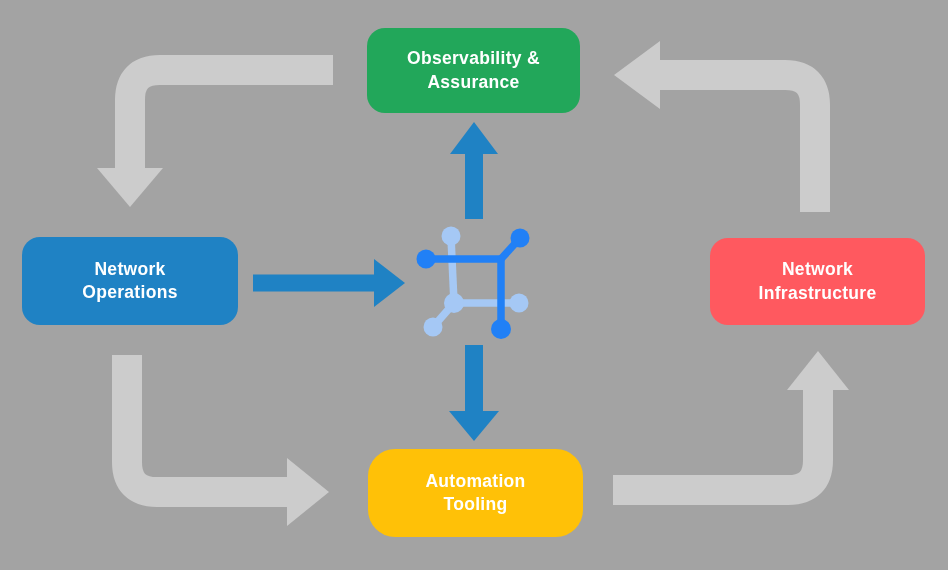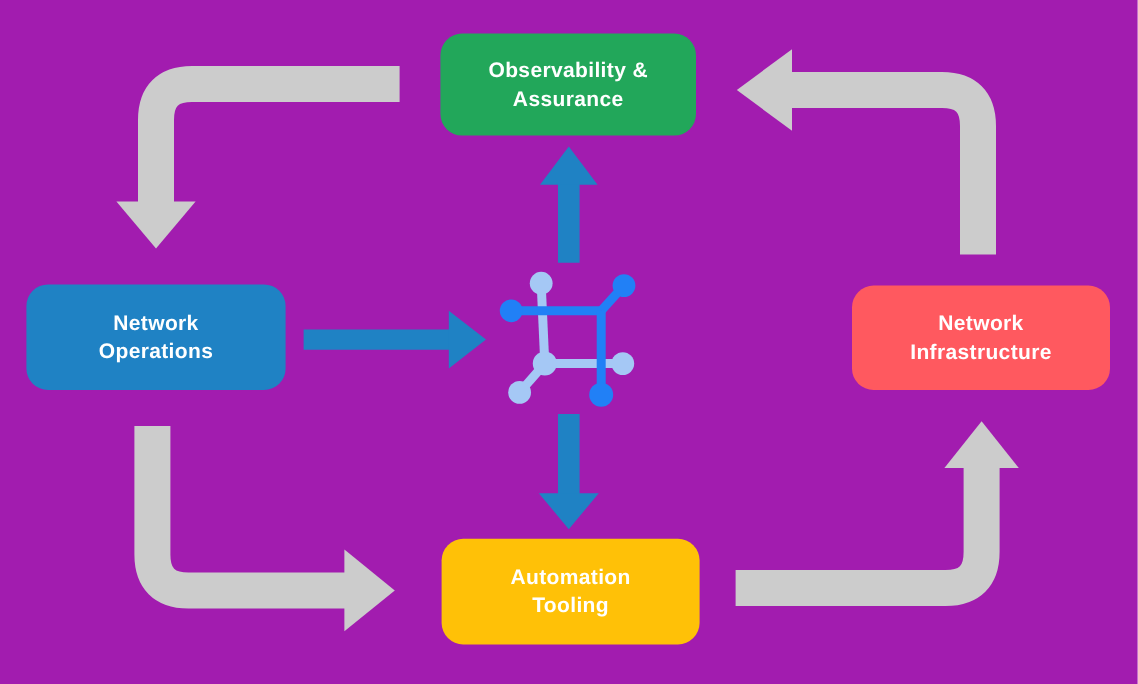--- a/index.html
+++ b/index.html
@@ -49,21 +49,21 @@
     position: absolute;
     left: 415px;
     top: 225px;
     width: 120px;
     height: 120px;
   }
 </style>
 </head>
 <body>
 
-<div class="canvas" style="background-color: #a21caf; color: rgb(255, 255, 255);">
+<div class="canvas" style="background-color: #a3a3a3; color: rgb(255, 255, 255);">
 
   <svg class="overlay" viewBox="0 0 948 570">
 
     <g>
       <path d="M 333 70 H 160 Q 130 70 130 100 V 170" fill="none" stroke-width="30" style="stroke: rgb(204, 204, 204);"></path>
       <polygon points="97,168 163,168 130,207" style="fill: rgb(204, 204, 204);"></polygon>
     </g>
 
     <g>
       <path d="M 815 212 V 105 Q 815 75 785 75 H 658" fill="none" stroke-width="30" style="stroke: rgb(204, 204, 204);"></path>
@@ -104,21 +104,21 @@
   <div class="node" id="node-operations" style="background-color: rgb(31, 130, 196);">
     <span class="node-label">Network
 Operations</span>
   </div>
 
   <div class="node" id="node-infrastructure" style="background-color: rgb(255, 89, 95);">
     <span class="node-label">Network
 Infrastructure</span>
   </div>
 
-  <div class="node" id="node-automation" style="background-color: rgb(255, 193, 7);">
+  <div class="node" id="node-automation" style="background-color: rgb(255, 193, 7); border-radius: 27px;">
     <span class="node-label">Automation
 Tooling</span>
   </div>
 
   <svg class="center-icon" viewBox="0 0 120 120">
 
     <g fill="none" stroke-width="7.5" style="stroke: rgb(165, 200, 245);">
       <path d="M 36 12 L 39 78"></path>
       <path d="M 39 78 L 104 78"></path>
       <path d="M 39 78 L 18 102"></path>

